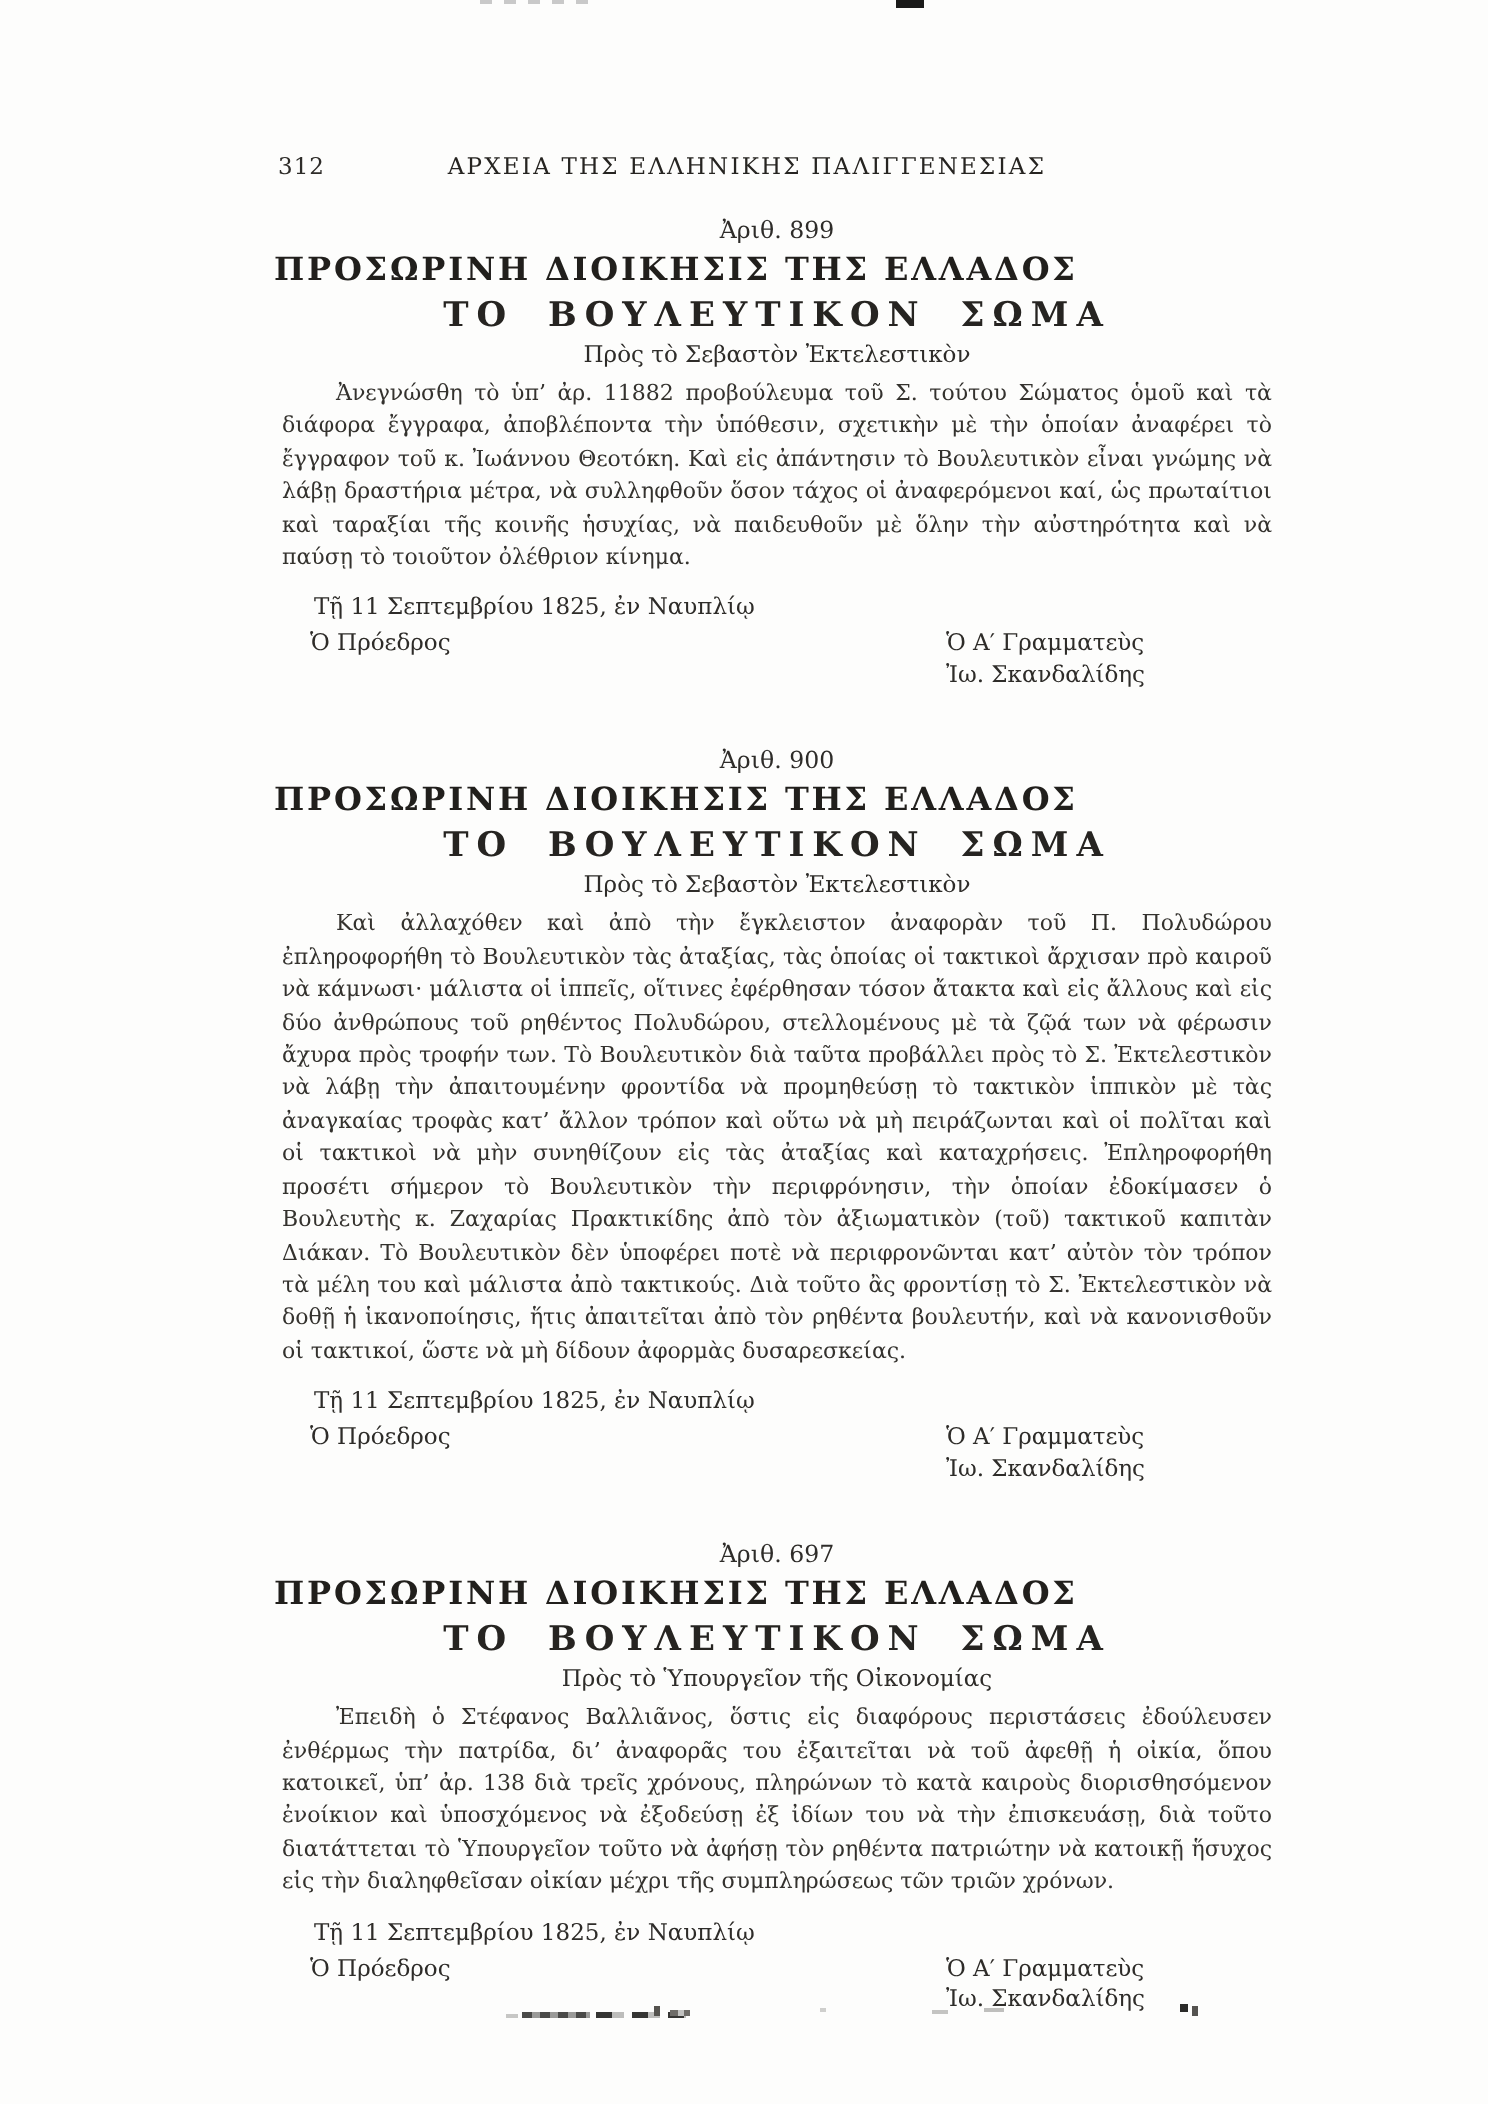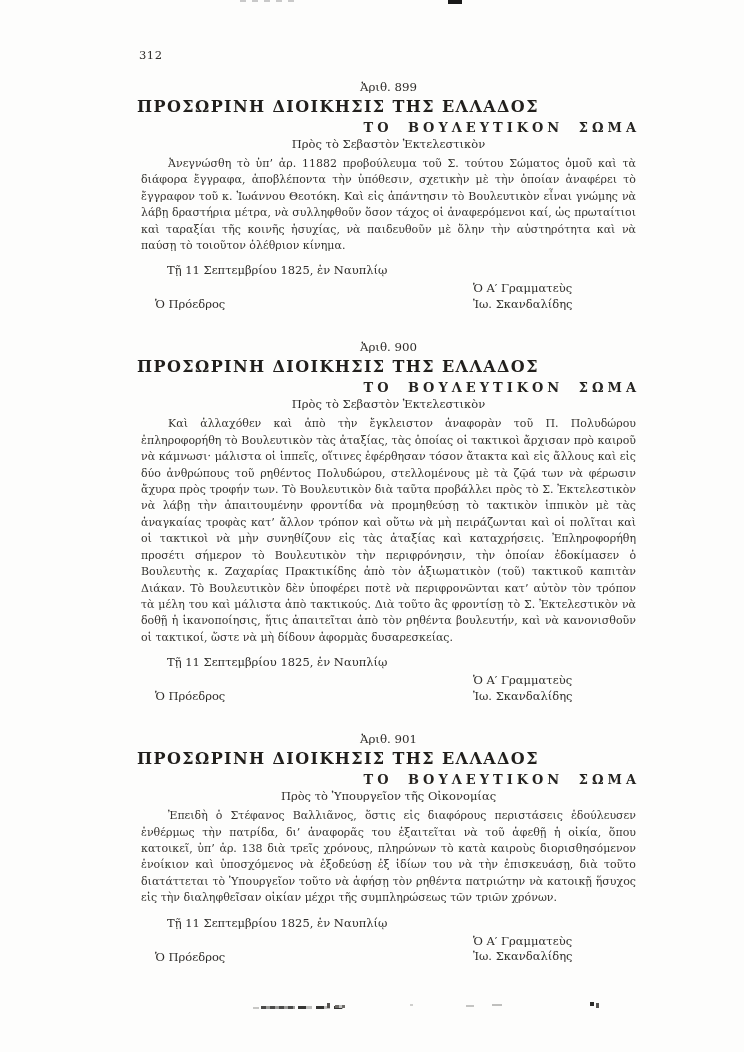--- a/index.html
+++ b/index.html
@@ -5,21 +5,21 @@
   html, body {
     margin: 0;
     padding: 0;
     background: #ffffff;
   }
   .page {
     position: relative;
     width: 744px;
     height: 1052px;
     box-sizing: border-box;
-    padding: 48px 104px 0 137px;
+    padding: 76px 104px 0 137px;
     background: #fdfdfc;
     color: #2e2c29;
     font-family: "DejaVu Serif", "Liberation Serif", serif;
     overflow: hidden;
   }
   
   .running-head {
     position: relative;
     height: 15px;
     margin-bottom: 17px;
@@ -50,54 +50,54 @@
   }
   .doc-title {
     text-align: left;
     font-size: 16px;
     font-weight: 600;
     letter-spacing: 1.4px;
     color: #211f1c;
     margin: 0 0 4px 0;
   }
   .doc-subtitle {
-    text-align: right;
-    font-size: 13px;
+    text-align: center;
+    font-size: 17px;
     letter-spacing: 4px;
     word-spacing: 7px;
     color: #262421;
     margin: 0 0 2px 0;
   }
   .doc-addressee {
     text-align: center;
     font-size: 11.5px;
     margin: 0 0 5px 0;
   }
   .doc-body {
     font-size: 11px;
     line-height: 16.4px;
     text-align: justify;
     text-indent: 27px;
     margin: 4px;
     color: #34322e;
   }
   .doc-dateline {
     font-size: 11.5px;
-    margin: 9px 0 0 30px;
+    margin: 9px 0 0 20px;
   }
   .sig-row {
     position: relative;
     height: 38px;
     margin-top: 4px;
     font-size: 11.5px;
   }
   .sig-left {
     position: absolute;
     left: 18px;
-    top: 16px;
+    top: 0;
   }
   .sig-right {
     position: absolute;
     left: 336px;
     top: 0;
     line-height: 15.5px;
   }
   
   .artifact {
     position: absolute;
@@ -116,20 +116,21 @@
   .a-bot-9   { left: 590px; top: 1002px; width: 4px;   height: 4px; background: #2b2b29; }
   .a-bot-10  { left: 596px; top: 1003px; width: 3px;   height: 5px; background: #555350; }
 </style>
 </head>
 <body>
 
 <div class="page">
 
   <div class="running-head">
     <span class="page-number">312</span>
+    <span class="head-title">ΑΡΧΕΙΑ ΤΗΣ ΕΛΛΗΝΙΚΗΣ ΠΑΛΙΓΓΕΝΕΣΙΑΣ</span>
   </div>
 
   <section class="doc">
     <p class="doc-number">Ἀριθ. 899</p>
     <h1 class="doc-title">ΠΡΟΣΩΡΙΝΗ ΔΙΟΙΚΗΣΙΣ ΤΗΣ ΕΛΛΑΔΟΣ</h1>
     <h2 class="doc-subtitle">ΤΟ ΒΟΥΛΕΥΤΙΚΟΝ ΣΩΜΑ</h2>
     <p class="doc-addressee">Πρὸς τὸ Σεβαστὸν Ἐκτελεστικὸν</p>
     <p class="doc-body">Ἀνεγνώσθη τὸ ὑπ’ ἀρ. 11882 προβούλευμα τοῦ Σ. τούτου Σώματος ὁμοῦ καὶ τὰ διάφορα ἔγγραφα, ἀποβλέποντα τὴν ὑπόθεσιν, σχετικὴν μὲ τὴν ὁποίαν ἀναφέρει τὸ ἔγγραφον τοῦ κ. Ἰωάννου Θεοτόκη. Καὶ εἰς ἀπάντησιν τὸ Βουλευτικὸν εἶναι γνώμης νὰ λάβῃ δραστήρια μέτρα, νὰ συλληφθοῦν ὅσον τάχος οἱ ἀναφερόμενοι καί, ὡς πρωταίτιοι καὶ ταραξίαι τῆς κοινῆς ἡσυχίας, νὰ παιδευθοῦν μὲ ὅλην τὴν αὐστηρότητα καὶ νὰ παύσῃ τὸ τοιοῦτον ὀλέθριον κίνημα.</p>
     <p class="doc-dateline">Τῇ 11 Σεπτεμβρίου 1825, ἐν Ναυπλίῳ</p>
     <div class="sig-row">
@@ -151,21 +152,21 @@
     <div class="sig-row">
       <span class="sig-left">Ὁ Πρόεδρος</span>
       <span class="sig-right">
         <span>Ὁ Α′ Γραμματεὺς</span><br>
         <span>Ἰω. Σκανδαλίδης</span>
       </span>
     </div>
   </section>
 
   <section class="doc">
-    <p class="doc-number">Ἀριθ. 901</p>
+    <p class="doc-number">Ἀριθ. 697</p>
     <h1 class="doc-title">ΠΡΟΣΩΡΙΝΗ ΔΙΟΙΚΗΣΙΣ ΤΗΣ ΕΛΛΑΔΟΣ</h1>
     <h2 class="doc-subtitle">ΤΟ ΒΟΥΛΕΥΤΙΚΟΝ ΣΩΜΑ</h2>
     <p class="doc-addressee">Πρὸς τὸ Ὑπουργεῖον τῆς Οἰκονομίας</p>
     <p class="doc-body">Ἐπειδὴ ὁ Στέφανος Βαλλιᾶνος, ὅστις εἰς διαφόρους περιστάσεις ἐδούλευσεν ἐνθέρμως τὴν πατρίδα, δι’ ἀναφορᾶς του ἐξαιτεῖται νὰ τοῦ ἀφεθῇ ἡ οἰκία, ὅπου κατοικεῖ, ὑπ’ ἀρ. 138 διὰ τρεῖς χρόνους, πληρώνων τὸ κατὰ καιροὺς διορισθησόμενον ἐνοίκιον καὶ ὑποσχόμενος νὰ ἐξοδεύσῃ ἐξ ἰδίων του νὰ τὴν ἐπισκευάσῃ, διὰ τοῦτο διατάττεται τὸ Ὑπουργεῖον τοῦτο νὰ ἀφήσῃ τὸν ρηθέντα πατριώτην νὰ κατοικῇ ἥσυχος εἰς τὴν διαληφθεῖσαν οἰκίαν μέχρι τῆς συμπληρώσεως τῶν τριῶν χρόνων.</p>
     <p class="doc-dateline">Τῇ 11 Σεπτεμβρίου 1825, ἐν Ναυπλίῳ</p>
     <div class="sig-row">
       <span class="sig-left">Ὁ Πρόεδρος</span>
       <span class="sig-right">
         <span>Ὁ Α′ Γραμματεὺς</span><br>
         <span>Ἰω. Σκανδαλίδης</span>

